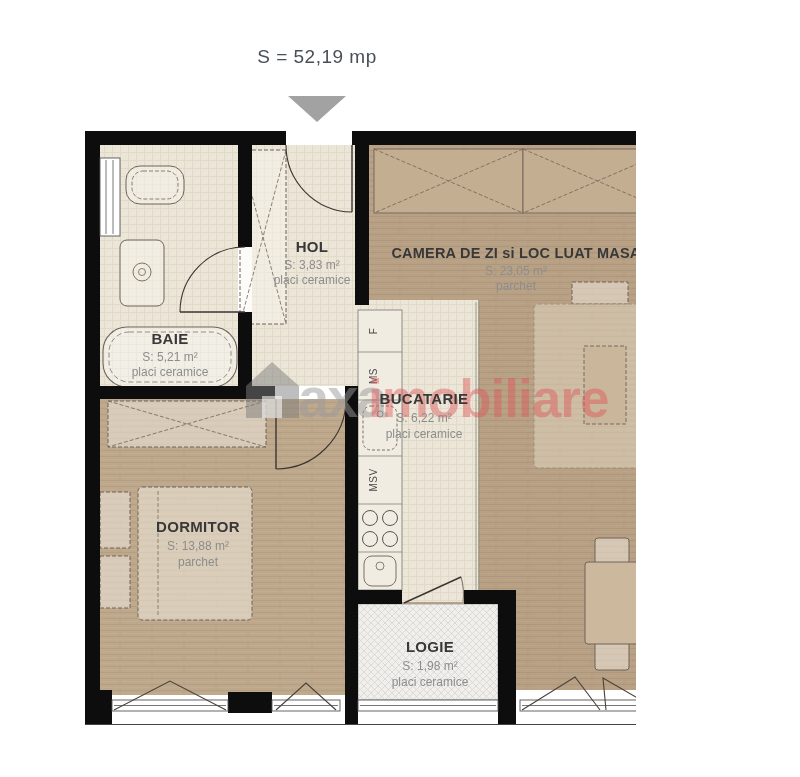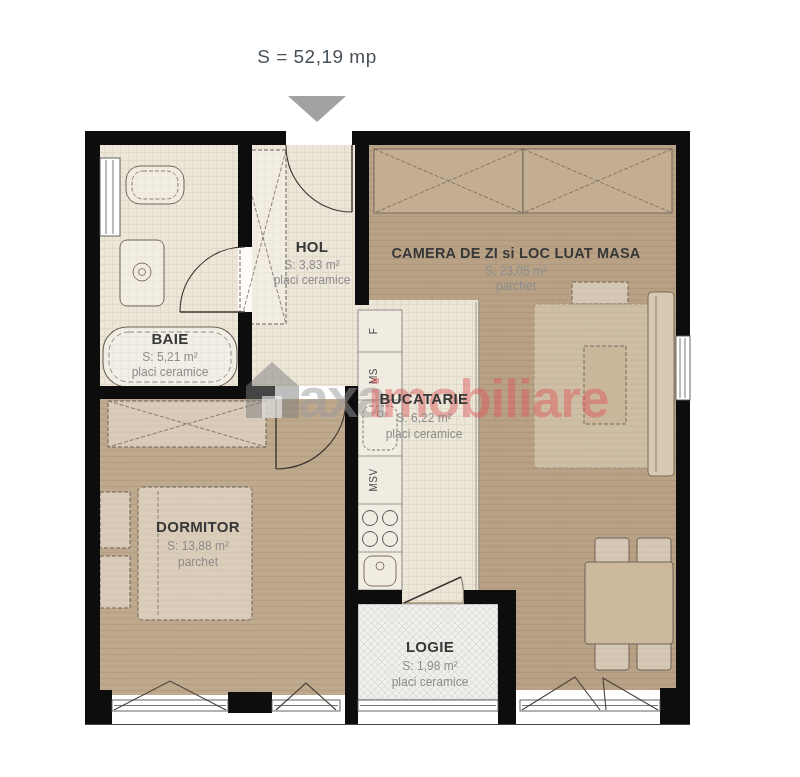--- a/index.html
+++ b/index.html
@@ -1,16 +1,16 @@
 <!DOCTYPE html>
 <html><head>
 <meta charset="utf-8">
 <style>
   html,body{margin:0;padding:0;background:#ffffff;}
-  .stage{position:relative;width:800px;height:777px;background:#fff;overflow:hidden;
+  .stage{position:relative;width:636px;height:777px;background:#fff;overflow:hidden;
          font-family:"Liberation Sans",sans-serif;}
   svg{position:absolute;left:0;top:0;}
   .title-txt{font:19px "Liberation Sans",sans-serif;fill:#475058;letter-spacing:.5px;}
   .rname{font:bold 15px "Liberation Sans",sans-serif;fill:#383838;letter-spacing:.3px;}
   .rname-sm{font:bold 14.5px "Liberation Sans",sans-serif;fill:#383838;letter-spacing:.2px;}
   .rsub{font:12px "Liberation Sans",sans-serif;fill:#8d8d8d;}
   .app{font:10px "Liberation Sans",sans-serif;fill:#4a4a4a;letter-spacing:.5px;}
   .wm1{font:600 56px "Liberation Sans",sans-serif;opacity:.5;letter-spacing:-2px;}
   .wm2{font:600 53px "Liberation Sans",sans-serif;opacity:.45;letter-spacing:-1px;}
   .wall{fill:#0d0d0d;stroke:none;}

